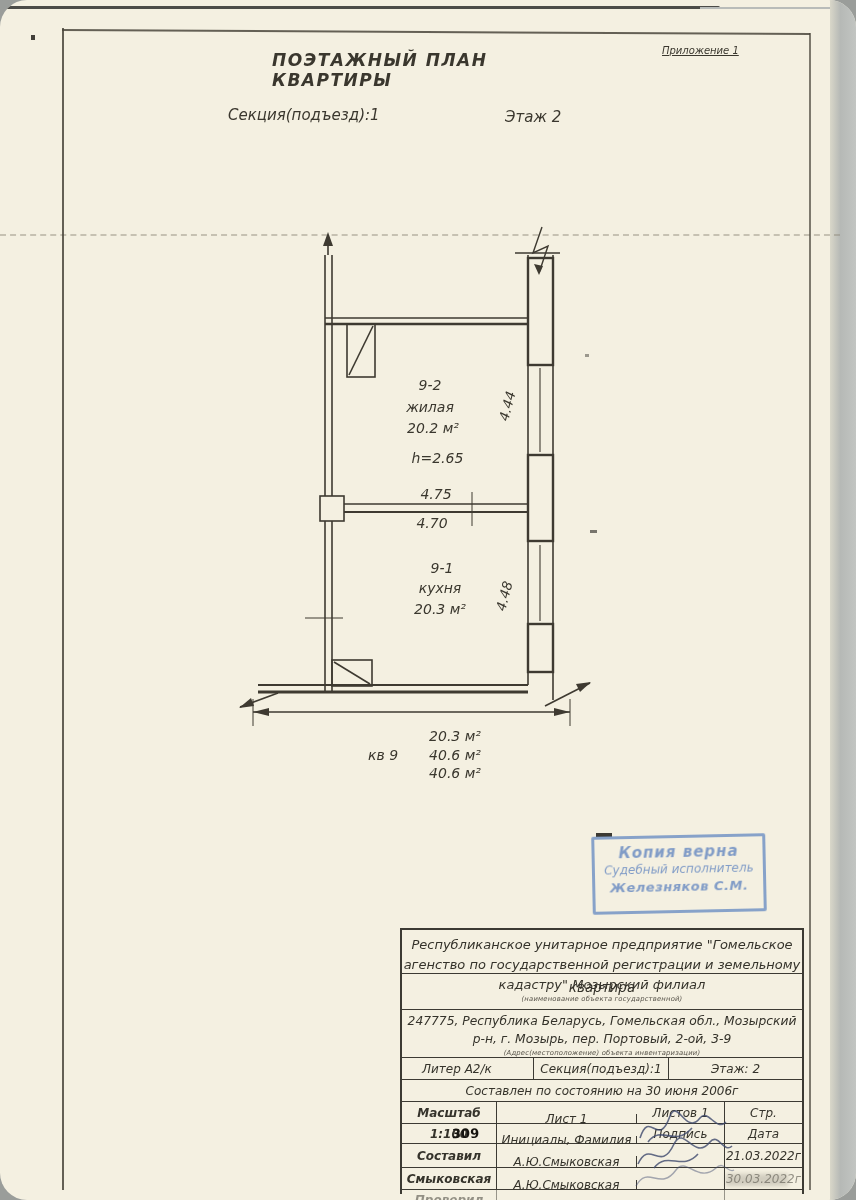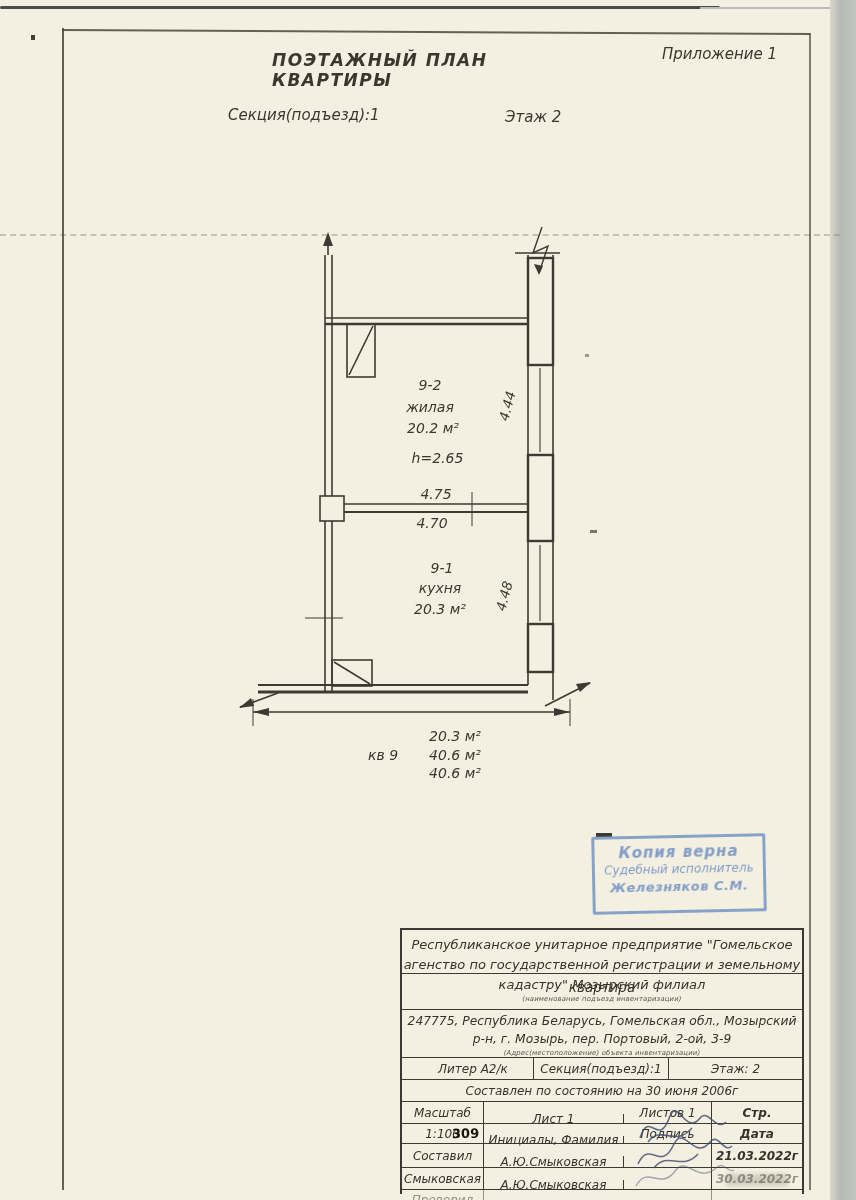--- a/index.html
+++ b/index.html
@@ -2,35 +2,36 @@
 <html><head>
 <meta charset="utf-8">
 <style>
   html,body{margin:0;padding:0;background:#9a9d9a;}
   .page{
     position:relative; width:856px; height:1200px; overflow:hidden;
     background:#f4f0e1;
     font-family:"DejaVu Sans", sans-serif;
     font-style:italic;
     color:#3a372e;
+    border-radius:27px;
   }
   .abs{position:absolute;}
   
   .top-edge{left:0;top:6px;width:720px;height:3px;background:#4c4c48;border-radius:2px;}
   .top-edge2{left:700px;top:7px;width:156px;height:2px;background:#b9bcb9;}
   .right-edge{right:0;top:0;width:26px;height:1200px;background:linear-gradient(90deg,#d9d7c9,#b6b9b6 40%,#c2c5c2);}
   .scan-line{left:0;top:234px;width:840px;height:0;border-top:2px dashed #8f897a;opacity:.45;}
   .speck{background:#42403a;}
   
   .frame-left{left:62px;top:28px;width:2px;height:1162px;background:#4a463c;opacity:.85;}
   .frame-top{left:62px;top:31px;width:748px;height:2px;background:#4a463c;opacity:.85;transform:rotate(0.3deg);}
   .frame-right{left:809px;top:33px;width:2px;height:1157px;background:#4a463c;opacity:.7;}
   
   .title{left:272px;top:50px;width:320px;font-size:17px;font-weight:600;letter-spacing:1.5px;}
-  .annex{left:662px;top:45px;font-size:15px;}
+  .annex{left:662px;top:45px;font-size:10px;text-decoration:underline;}
   .hdr-section{left:228px;top:106px;font-size:15px;}
   .hdr-floor{left:505px;top:108px;font-size:15px;}
   
   .plan-label{font-size:14px;text-align:center;}
   .dim-rot{font-size:13.5px;transform:rotate(-75deg);}
   .totals{font-size:14px;}
   
   .stamp{
     left:592px;top:835px;width:168px;height:72px;
     border:3px solid #7e9cc8;border-radius:2px;
@@ -54,22 +55,22 @@
   .r-obj{height:36px;text-align:center;}
   .r-obj .big{font-size:13.5px;padding-top:5px;}
   .caption{font-size:6.8px;color:#57534a;letter-spacing:.2px;}
   .r-addr{height:48px;text-align:center;padding-top:3px;line-height:1.45;font-size:12.3px;}
   .cells{display:flex;height:100%;}
   .cell{box-sizing:border-box;border-right:1.5px solid #3c3a33;display:flex;align-items:center;justify-content:center;}
   .cell:last-child{border-right:none;}
   .r-liter{height:22px;}
   .r-status{height:22px;display:flex;align-items:center;justify-content:center;}
   .r-h22{height:22px;} .r-h20{height:20px;} .r-h24{height:24px;}
-  .c1{width:82px;} .c2{width:140px;margin-top:12px;} .c3{width:88px;} .c4{flex:1;font-weight:bold;}
-  .lc1{width:132px;justify-content:flex-start;padding-left:36px;} .lc2{width:135px;} .lc3{flex:1;}
+  .c1{width:95px;font-weight:bold;} .c2{width:140px;margin-top:12px;} .c3{width:88px;} .c4{flex:1;}
+  .lc1{width:132px;justify-content:flex-start;padding-left:20px;} .lc2{width:135px;} .lc3{flex:1;}
   .faded{opacity:.5;filter:blur(.3px);}
   .r-last{border-bottom:none;}
   .overprint{
     left:452px;top:1126px;font-style:normal;font-weight:700;font-size:13px;
     color:#16140f;letter-spacing:0;transform:rotate(-1deg);
   }
   .sig-overlay{left:628px;top:1098px;pointer-events:none;}
   .date-smudge{left:726px;top:1174px;width:62px;height:12px;background:#6b675c;opacity:.25;filter:blur(2px);}
 </style>
 </head>
@@ -167,21 +168,21 @@
   <div class="abs stamp">
     <div class="l1">Копия верна</div>
     <div class="l2">Судебный исполнитель</div>
     <div class="l3">Железняков С.М.</div>
   </div>
 
   <div class="abs itable">
     <div class="row r-org">Республиканское унитарное предприятие "Гомельское агенство по государственной регистрации и земельному кадастру" Мозырский филиал</div>
     <div class="row r-obj">
       <div class="big">квартира</div>
-      <div class="caption">(наименование подъезд инвентаризации)</div>
+      <div class="caption">(наименование объекта государственной)</div>
     </div>
     <div class="row r-addr">
       <div>247775, Республика Беларусь, Гомельская обл., Мозырский р-н, г. Мозырь, пер. Портовый, 2-ой, 3-9</div>
       <div class="caption">(Адрес(местоположение) объекта инвентаризации)</div>
     </div>
     <div class="row r-liter">
       <div class="cells">
         <div class="cell lc1">Литер А2/к</div>
         <div class="cell lc2">Секция(подъезд):1</div>
         <div class="cell lc3">Этаж: 2</div>

